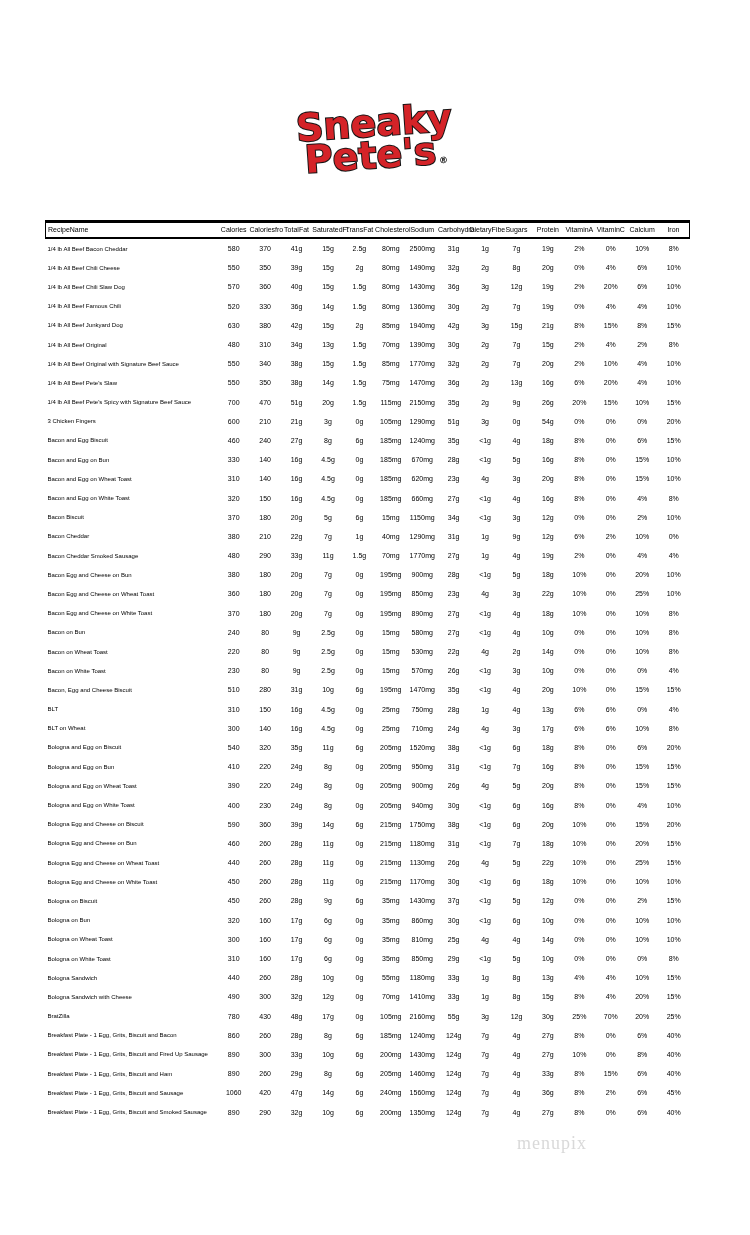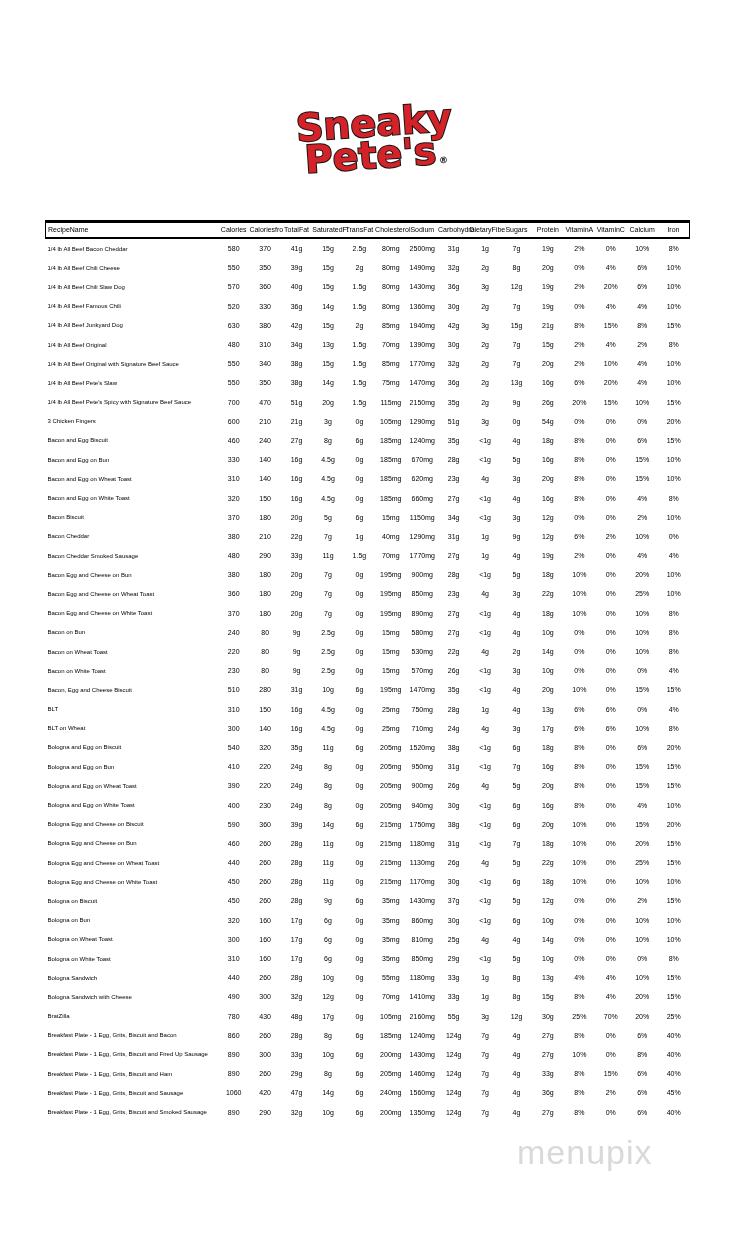--- a/index.html
+++ b/index.html
@@ -27,22 +27,22 @@
     padding:3px 0 4px; border-top:3px solid #000; border-bottom:2px solid #000;
   }
   .nutri-table th:first-child { width:170px; text-align:left; padding-left:2px; border-left:1px solid #000; }
   .nutri-table th:last-child { border-right:1px solid #000; }
   .nutri-table td {
     font-size:7px; text-align:center; height:19.2px; padding:0; white-space:nowrap;
   }
   .nutri-table td:first-child { text-align:left; font-size:6px; padding-left:2px; }
   
   .watermark {
-    position:absolute; left:517px; top:1133px; font-size:34px; letter-spacing:1px;
-    color:#d9d9d9; font-family:Liberation Sans, sans-serif;
+    position:absolute; left:517px; top:1133px; font-size:18px; letter-spacing:1px;
+    color:#d9d9d9; font-family:Liberation Serif, serif;
   }
 </style>
 </head>
 <body>
 
 <div class="page">
 
   <div class="logo-wrap">
     <div class="logo-inner">
       <div class="logo-line logo-line1">Sneaky</div>

